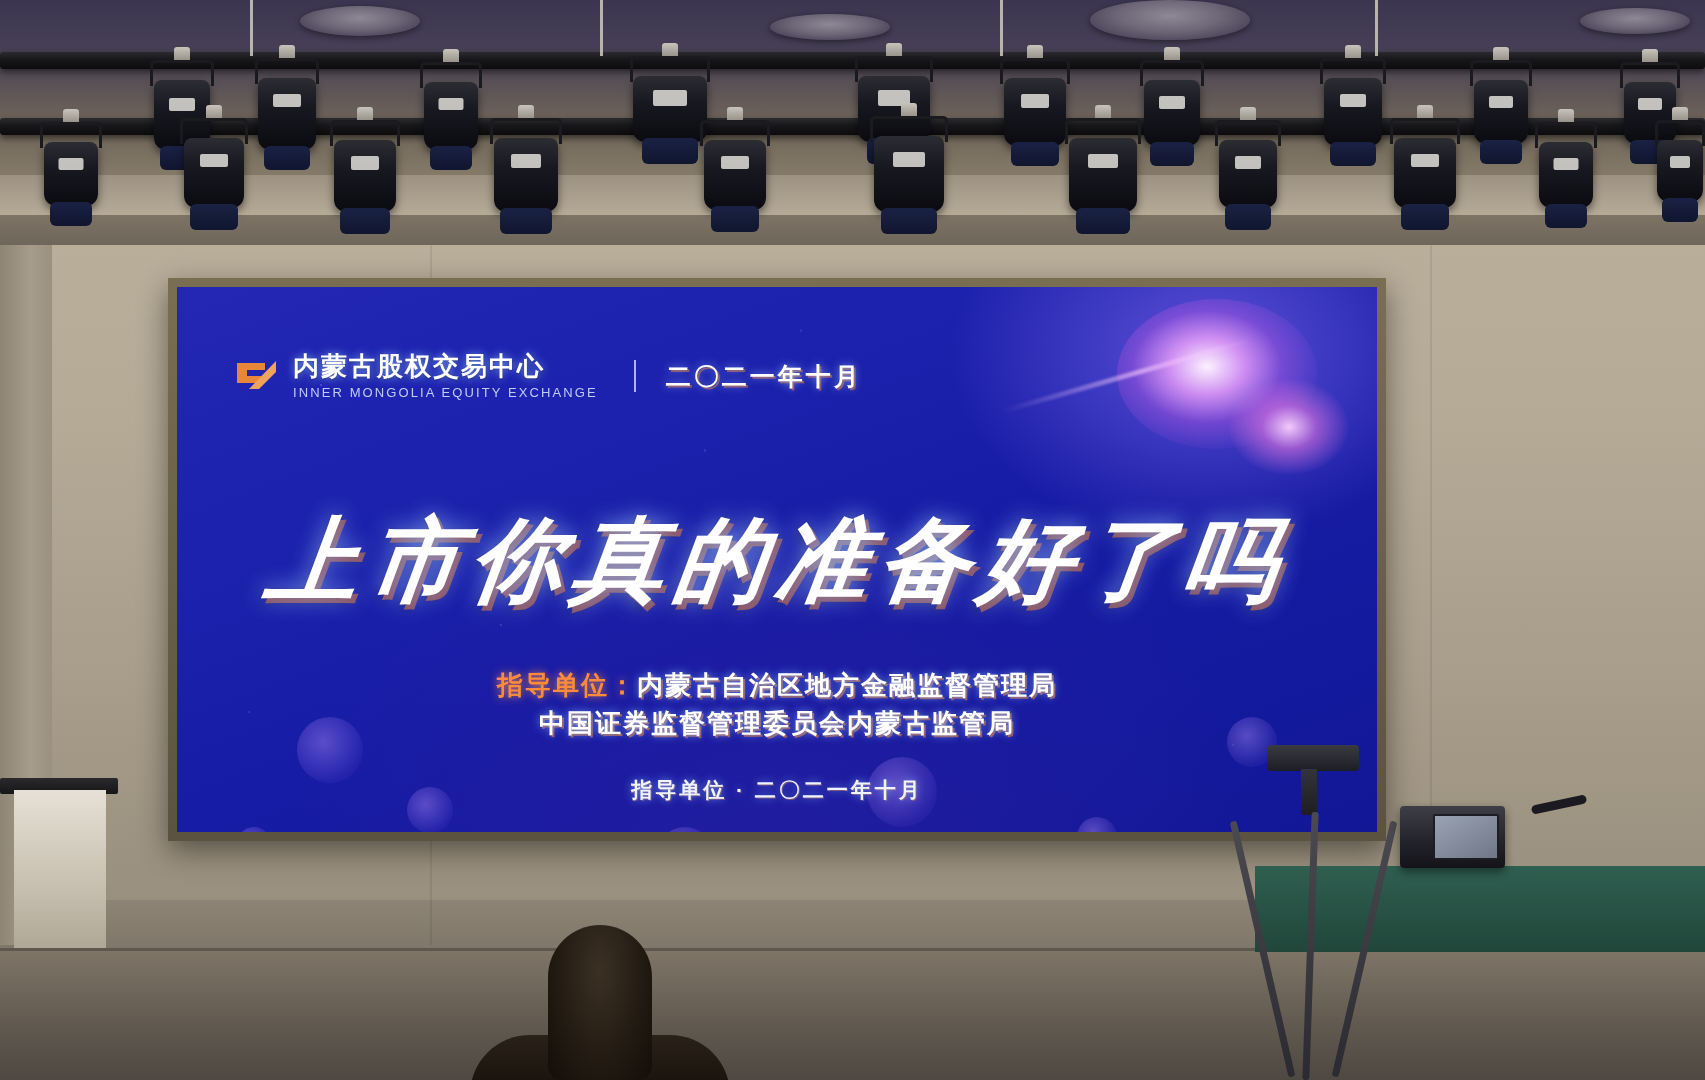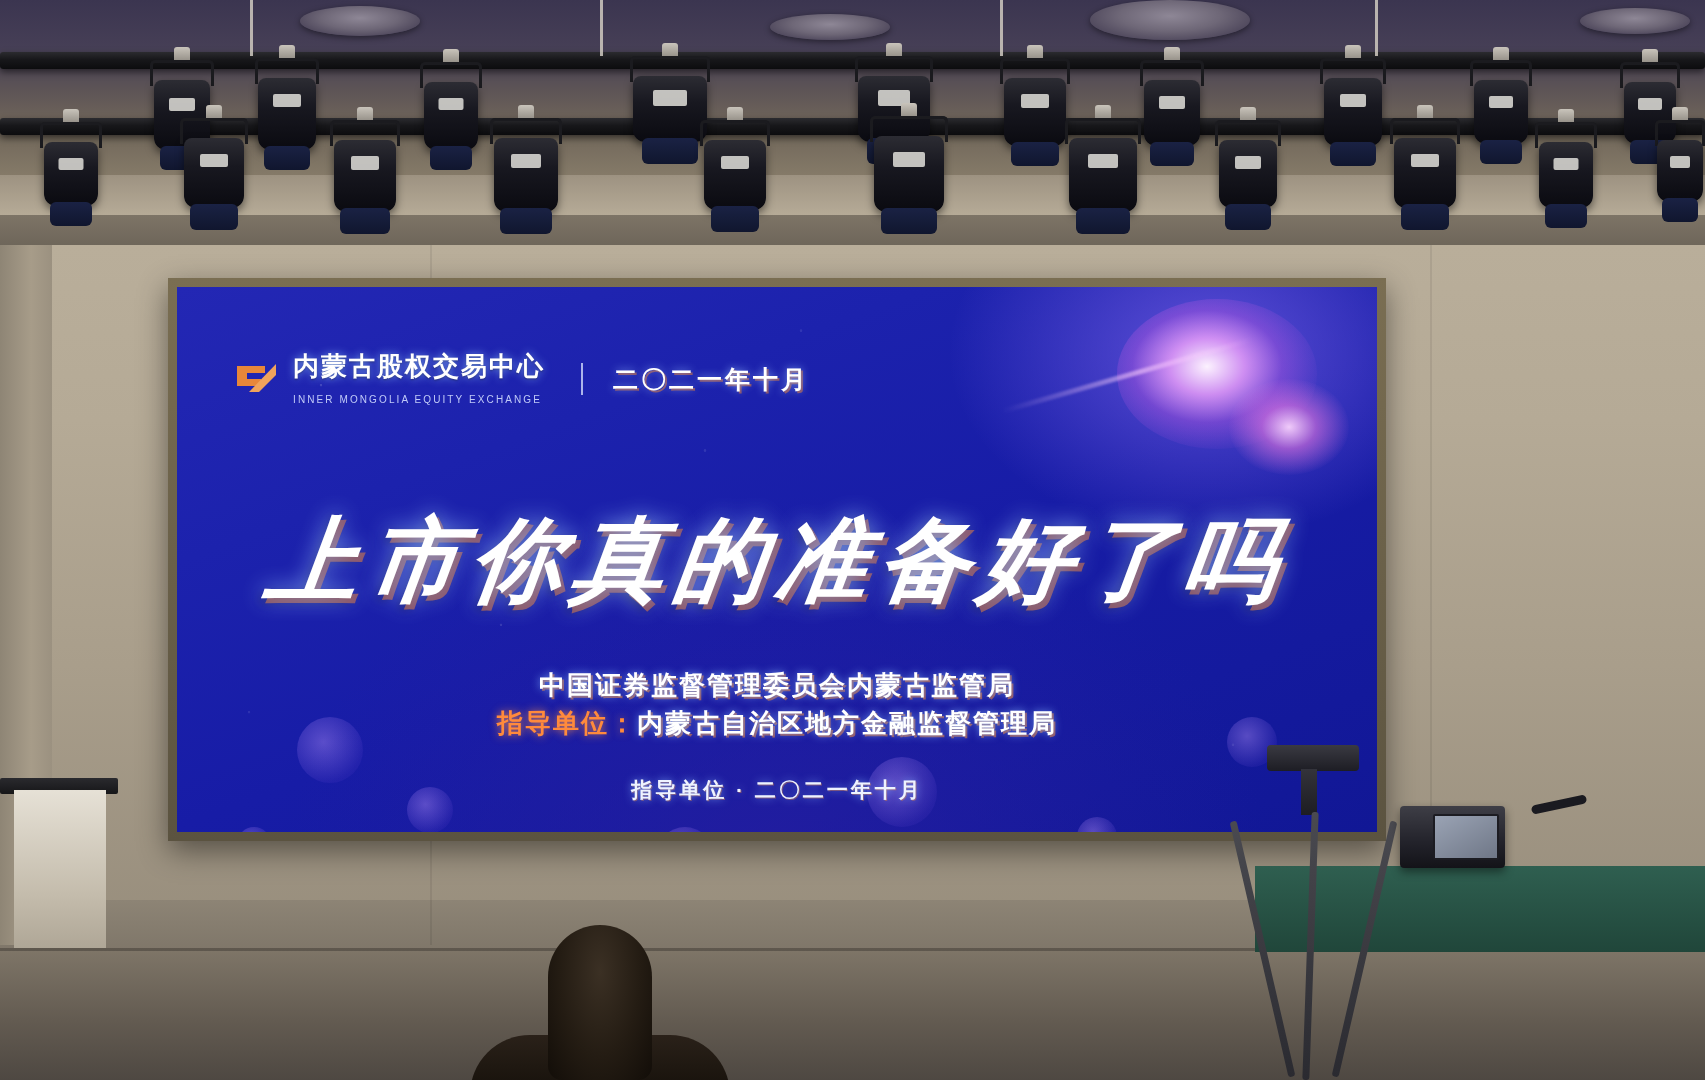--- a/index.html
+++ b/index.html
@@ -75,21 +75,21 @@
   .bokeh{position:absolute;border-radius:50%;background:radial-gradient(circle at 40% 38%,rgba(190,150,255,.40),rgba(120,80,220,.12) 70%,rgba(90,60,200,0) 100%);}
 
   .led-content{position:absolute;inset:0;}
 
   
   .logo-row{position:absolute;left:58px;top:66px;display:flex;align-items:center;gap:14px;}
   .logo-mark{width:44px;height:34px;flex:none;}
   .logo-text{display:flex;flex-direction:column;line-height:1;}
   .logo-cn{font-size:26px;font-weight:bold;color:#ffffff;letter-spacing:2px;
     text-shadow:0 0 8px rgba(140,190,255,.8),0 1px 2px rgba(0,0,0,.45);}
-  .logo-en{font-size:10px;color:#cfd9ff;letter-spacing:2.1px;margin-top:16px;opacity:.92;}
+  .logo-en{font-size:13px;color:#cfd9ff;letter-spacing:2.1px;margin-top:7px;opacity:.92;}
   .divider{width:2px;height:32px;background:rgba(220,230,255,.75);margin:0 16px 0 22px;}
   .plan-cn{font-size:25px;font-weight:bold;letter-spacing:3px;color:#ffffff;
     text-shadow:0 0 9px rgba(150,190,255,.85),2px 2px 0 rgba(232,120,40,.55);}
 
   
   .center{position:absolute;left:0;right:0;top:176px;text-align:center;}
   .subtitle{font-size:35px;font-weight:bold;letter-spacing:7px;color:#ffffff;
     text-shadow:0 0 12px rgba(120,170,255,.9),3px 3px 0 rgba(235,120,45,.75),0 2px 4px rgba(0,0,0,.35);}
   .headline{margin-top:36px;font-family:"Liberation Serif",serif;font-size:92px;font-weight:bold;
     font-style:italic;letter-spacing:10px;color:#ffffff;
@@ -341,24 +341,24 @@
             <span class="logo-cn">内蒙古股权交易中心</span>
             <span class="logo-en">INNER MONGOLIA EQUITY EXCHANGE</span>
           </div>
           <div class="divider"></div>
           <span class="plan-cn">二〇二一年十月</span>
         </div>
 
         <div class="center">
           <div class="headline">上市你真的准备好了吗</div>
           <div class="guide">
-            <div class="guide-line">中国证券监督管理委员会内蒙古监管局</div>
             <div class="guide-line">
               <span class="guide-label">指导单位：</span><span>内蒙古自治区地方金融监督管理局</span>
             </div>
+            <div class="guide-line">中国证券监督管理委员会内蒙古监管局</div>
           </div>
           <div class="place">指导单位 · 二〇二一年十月</div>
         </div>
 
       </div>
     </div>
   </div>
 
   <div class="podium-top"></div>
   <div class="podium-body"></div>

